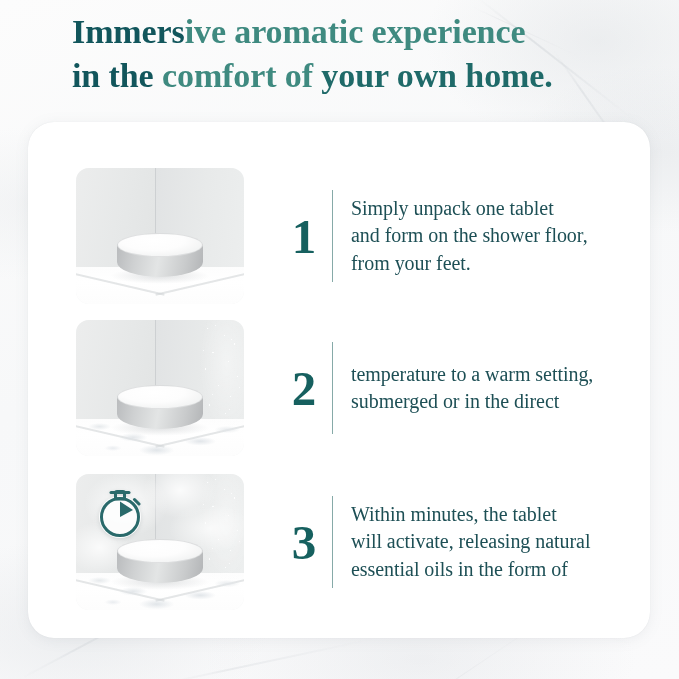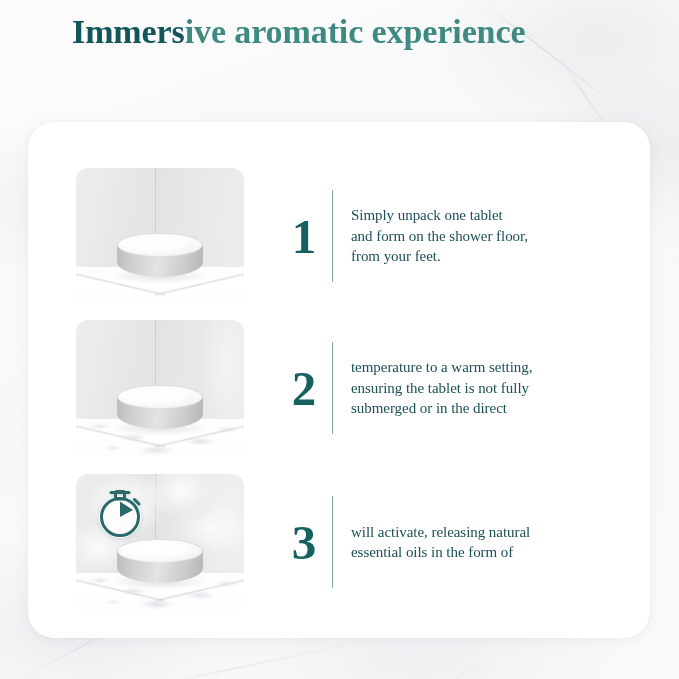--- a/index.html
+++ b/index.html
@@ -270,21 +270,21 @@
   .divider {
     flex: 0 0 1px;
     width: 1px;
     height: 92px;
     background: #5d8d8b;
     opacity: .75;
     margin: 0 18px 0 2px;
   }
   .step-text {
     flex: 1 1 auto;
-    font-size: 15px;
+    font-size: 20px;
     line-height: 1.365;
     color: #1d4f55;
     letter-spacing: -0.05px;
   }
   .step-text .tline { display: block; white-space: nowrap; }
 </style>
 </head>
 <body>
 
 <div class="marble-bg">
@@ -294,20 +294,23 @@
   <div class="vein v4"></div>
   <div class="vein v5"></div>
   <div class="vein v6"></div>
   <div class="vein v7"></div>
   <div class="vein v8"></div>
 </div>
 
 <h1 class="headline">
   <span class="hl-line">
     <span class="hl-dark">Immers</span><span class="hl-light">ive aromatic experience</span>
+  </span>
+  <span class="hl-line">
+    <span class="hl-dark">in the </span><span class="hl-light">comfort of</span><span class="hl-mid"> your own home.</span>
   </span>
 </h1>
 
 <div class="card">
   <div class="steps">
 
     <div class="step-row r1">
       <div class="thumb">
         <div class="wall-left"></div>
         <div class="wall-right"></div>
@@ -343,21 +346,20 @@
           <div class="shadow"></div>
           <div class="side"></div>
           <div class="top"></div>
         </div>
         <div class="foam"></div>
       </div>
       <div class="step-num">2</div>
       <div class="divider"></div>
       <div class="step-text">
         <span class="tline">temperature to a warm setting,</span>
-        <span class="tline">ensuring the tablet is not fully</span>
         <span class="tline">submerged or in the direct</span>
       </div>
     </div>
 
     <div class="step-row r3">
       <div class="thumb">
         <div class="wall-left"></div>
         <div class="wall-right"></div>
         <div class="corner-seam"></div>
         <div class="floor"></div>
@@ -378,19 +380,20 @@
             <rect x="22.5" y="7.5" width="9" height="7.5" rx="1.6" fill="none" stroke="#2a6a6b" stroke-width="3"></rect>
             <line x1="18" y1="8.5" x2="36" y2="8.5" stroke="#2a6a6b" stroke-width="3" stroke-linecap="round"></line>
             <line x1="41.5" y1="15.5" x2="46" y2="20" stroke="#2a6a6b" stroke-width="3" stroke-linecap="round"></line>
             <path d="M27 33 L27 17.5 L40 26 Z" fill="#2a6a6b"></path>
           </svg>
         </div>
       </div>
       <div class="step-num">3</div>
       <div class="divider"></div>
       <div class="step-text">
+        <span class="tline">Within minutes, the tablet</span>
         <span class="tline">will activate, releasing natural</span>
         <span class="tline">essential oils in the form of</span>
       </div>
     </div>
 
   </div>
 </div>
 
 </body></html>

